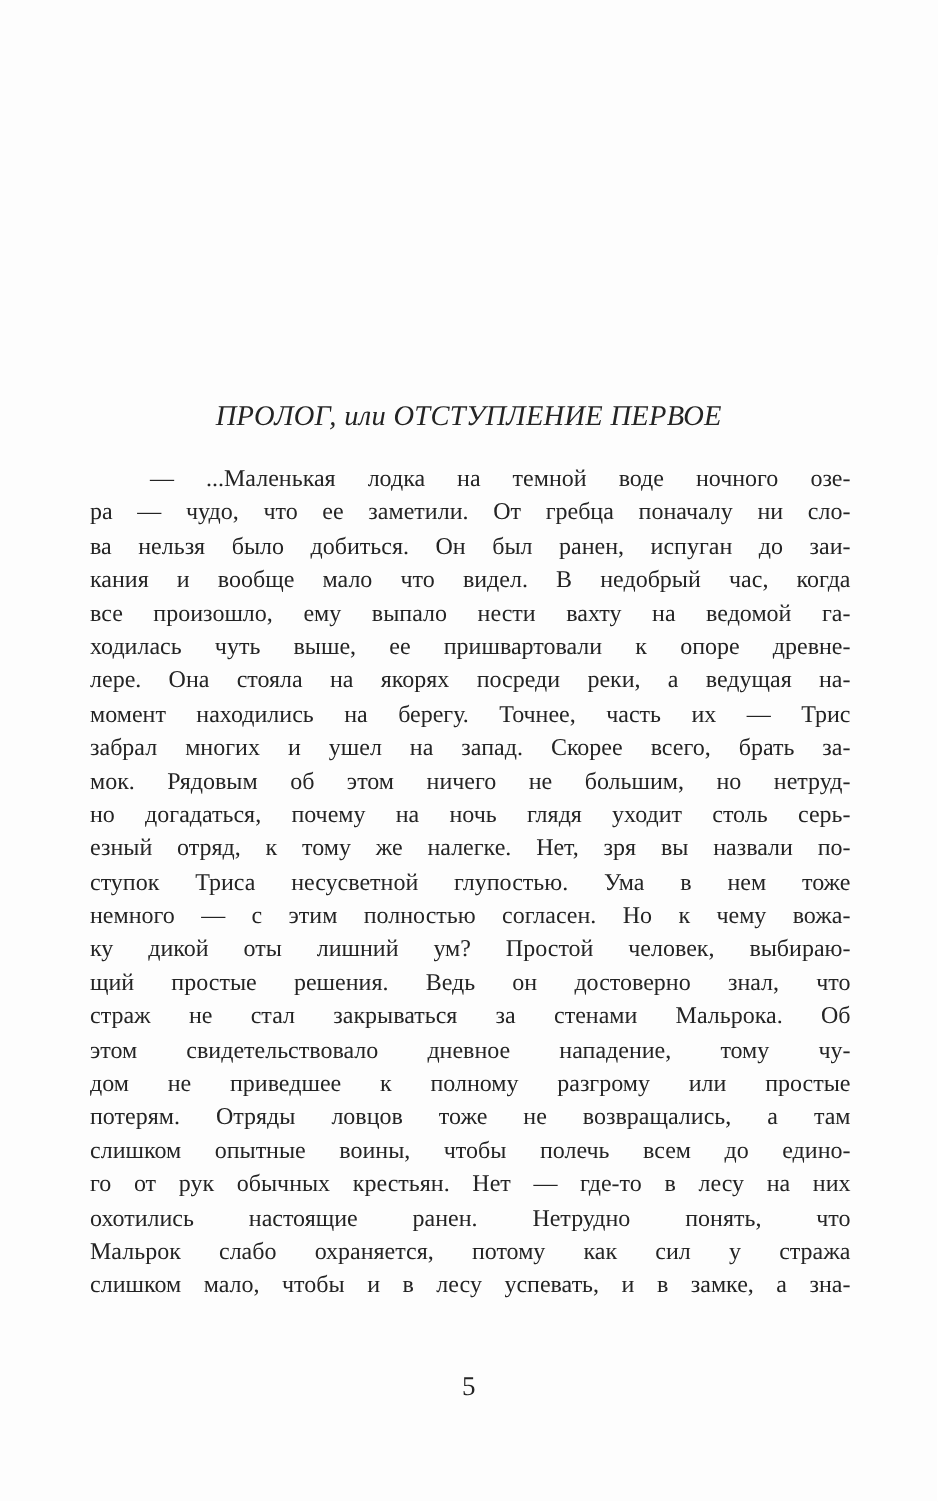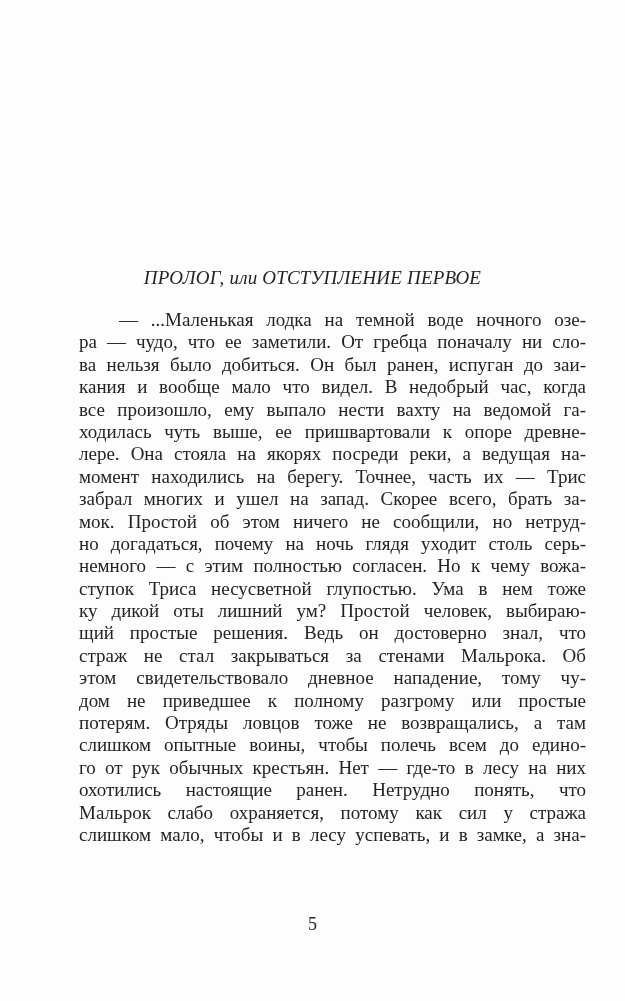--- a/index.html
+++ b/index.html
@@ -26,23 +26,22 @@
     font-weight: normal;
     font-size: 19px;
     letter-spacing: 0.2px;
     white-space: nowrap;
   }
   .body-text {
     position: absolute;
     top: 309px;
     left: 60px;
     width: 507px;
-    font-size: 19px;
+    font-size: 16px;
     line-height: 22.4px;
-    margin-left: 19px;
   }
   .body-text .line {
     height: 22.4px;
     text-align: justify;
     text-align-last: justify;
     white-space: normal;
   }
   .body-text .line:first-child {
     text-indent: 40px;
   }
@@ -64,24 +63,25 @@
   <div class="body-text">
       <div class="line">— ...Маленькая лодка на темной воде ночного озе-</div>
       <div class="line">ра — чудо, что ее заметили. От гребца поначалу ни сло-</div>
       <div class="line">ва нельзя было добиться. Он был ранен, испуган до заи-</div>
       <div class="line">кания и вообще мало что видел. В недобрый час, когда</div>
       <div class="line">все произошло, ему выпало нести вахту на ведомой га-</div>
       <div class="line">ходилась чуть выше, ее пришвартовали к опоре древне-</div>
       <div class="line">лере. Она стояла на якорях посреди реки, а ведущая на-</div>
       <div class="line">момент находились на берегу. Точнее, часть их — Трис</div>
       <div class="line">забрал многих и ушел на запад. Скорее всего, брать за-</div>
-      <div class="line">мок. Простой об этом ничего не сообщили, но нетруд-</div>
+      <div class="line">мок. Рядовым об этом ничего не большим, но нетруд-</div>
       <div class="line">но догадаться, почему на ночь глядя уходит столь серь-</div>
+      <div class="line">езный отряд, к тому же налегке. Нет, зря вы назвали по-</div>
+      <div class="line">ступок Триса несусветной глупостью. Ума в нем тоже</div>
       <div class="line">немного — с этим полностью согласен. Но к чему вожа-</div>
-      <div class="line">ступок Триса несусветной глупостью. Ума в нем тоже</div>
       <div class="line">ку дикой оты лишний ум? Простой человек, выбираю-</div>
       <div class="line">щий простые решения. Ведь он достоверно знал, что</div>
       <div class="line">страж не стал закрываться за стенами Мальрока. Об</div>
       <div class="line">этом свидетельствовало дневное нападение, тому чу-</div>
       <div class="line">дом не приведшее к полному разгрому или простые</div>
       <div class="line">потерям. Отряды ловцов тоже не возвращались, а там</div>
       <div class="line">слишком опытные воины, чтобы полечь всем до едино-</div>
       <div class="line">го от рук обычных крестьян. Нет — где-то в лесу на них</div>
       <div class="line">охотились настоящие ранен. Нетрудно понять, что</div>
       <div class="line">Мальрок слабо охраняется, потому как сил у стража</div>

